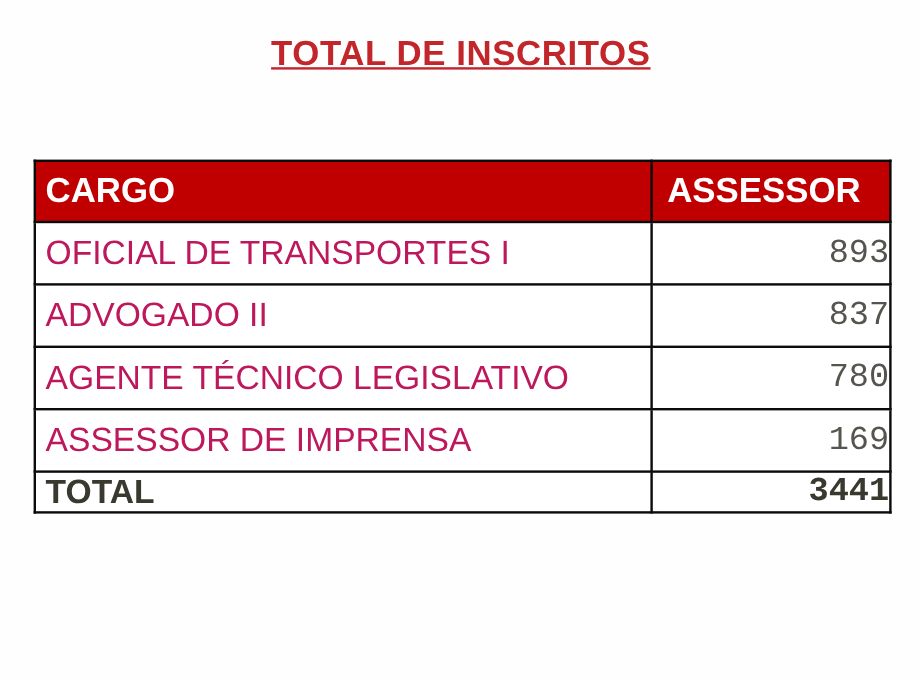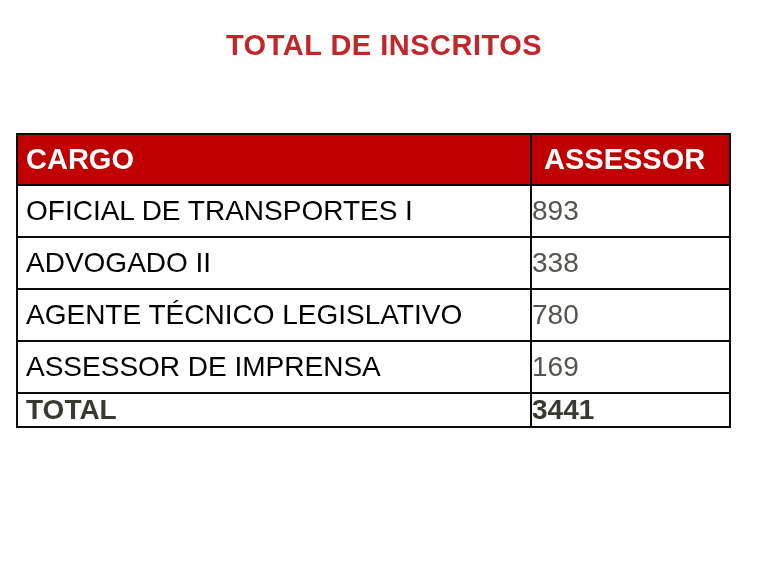--- a/index.html
+++ b/index.html
@@ -14,24 +14,25 @@
     background: #fefefe;
     overflow: hidden;
   }
   .page-title {
     padding-top: 29px;
     text-align: center;
     font-size: 29px;
     font-weight: bold;
     letter-spacing: 0.5px;
     color: #c2262b;
+    text-decoration: underline;
   }
   table.inscritos {
     position: absolute;
-    left: 16px;
+    left: 28px;
     top: 133px;
     width: 713px;
     border-collapse: collapse;
     table-layout: fixed;
     padding-left: 45px;
   }
   table.inscritos th,
   table.inscritos td {
     border: 2px solid #0b0b0b;
   }
@@ -46,29 +47,30 @@
     text-align: left;
     padding-left: 8px;
   }
   thead th.col-inscritos {
     padding-left: 12px;
   }
   tbody td {
     background: #ffffff;
     height: 52px;
     font-size: 28px;
-    color: #000000;
+    color: #be185d;
   }
   td.cargo-cell {
     text-align: left;
     padding-left: 8px;
   }
   td.inscritos-cell {
-    text-align: left;
+    text-align: right;
     color: #56544e;
+    font-family: Liberation Mono, monospace;
   }
   tr.total-row td {
     font-weight: bold;
     color: #39392f;
     height: 34px;
   }
   tr.total-row td.inscritos-cell {
     color: #39392f;
     border-radius: 15px;
   }
@@ -87,21 +89,21 @@
         <th class="col-inscritos">ASSESSOR</th>
       </tr>
     </thead>
     <tbody>
       <tr>
         <td class="cargo-cell">OFICIAL DE TRANSPORTES I</td>
         <td class="inscritos-cell">893</td>
       </tr>
       <tr>
         <td class="cargo-cell">ADVOGADO II</td>
-        <td class="inscritos-cell">338</td>
+        <td class="inscritos-cell">837</td>
       </tr>
       <tr>
         <td class="cargo-cell">AGENTE TÉCNICO LEGISLATIVO</td>
         <td class="inscritos-cell">780</td>
       </tr>
       <tr>
         <td class="cargo-cell">ASSESSOR DE IMPRENSA</td>
         <td class="inscritos-cell">169</td>
       </tr>
       <tr class="total-row">

